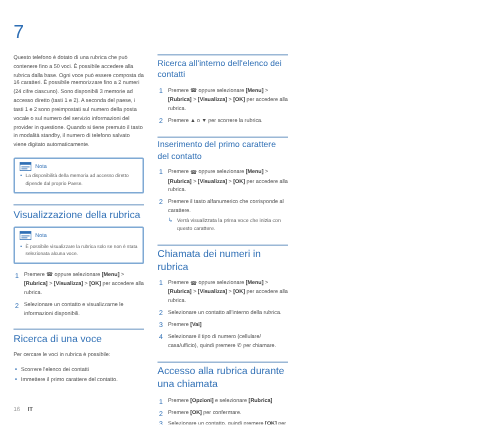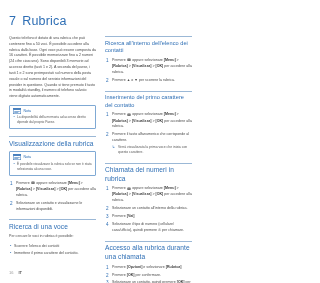--- a/index.html
+++ b/index.html
@@ -202,21 +202,20 @@
   .footer .pg { color: #9a9a9a; }
   .footer .lang { color: #5a5a5a; font-weight: bold; font-size: 4px; }
 </style>
 </head>
 <body>
 
 <div class="page">
 
   <div class="chapter">
     <span class="chapter-num">7</span>
-    <span class="chapter-title">Rubrica</span>
   </div>
 
   <div class="columns">
 
     <div class="col">
 
       <p class="para intro">Questo telefono è dotato di una rubrica che può contenere fino a 50 voci. È possibile accedere alla rubrica dalla base. Ogni voce può essere composta da 16 caratteri. È possibile memorizzare fino a 2 numeri (24 cifre ciascuno). Sono disponibili 3 memorie ad accesso diretto (tasti 1 e 2). A seconda del paese, i tasti 1 e 2 sono preimpostati sul numero della posta vocale o sul numero del servizio informazioni del provider in questione. Quando si tiene premuto il tasto in modalità standby, il numero di telefono salvato viene digitato automaticamente.</p>
 
       <div class="note">
         <div class="note-head">

